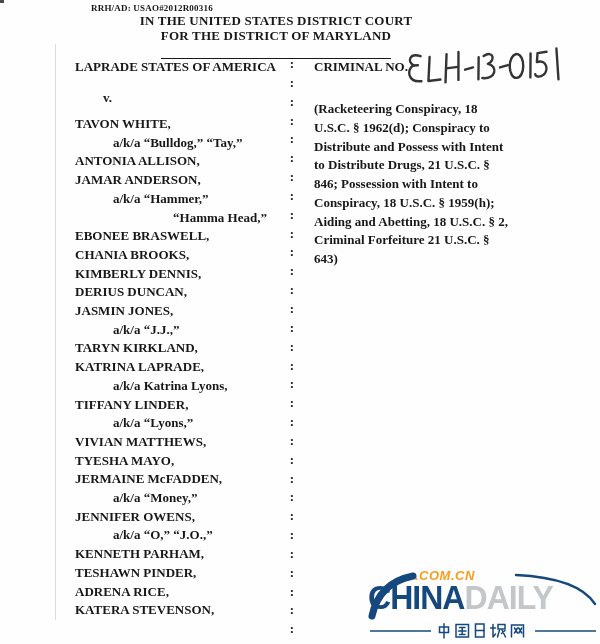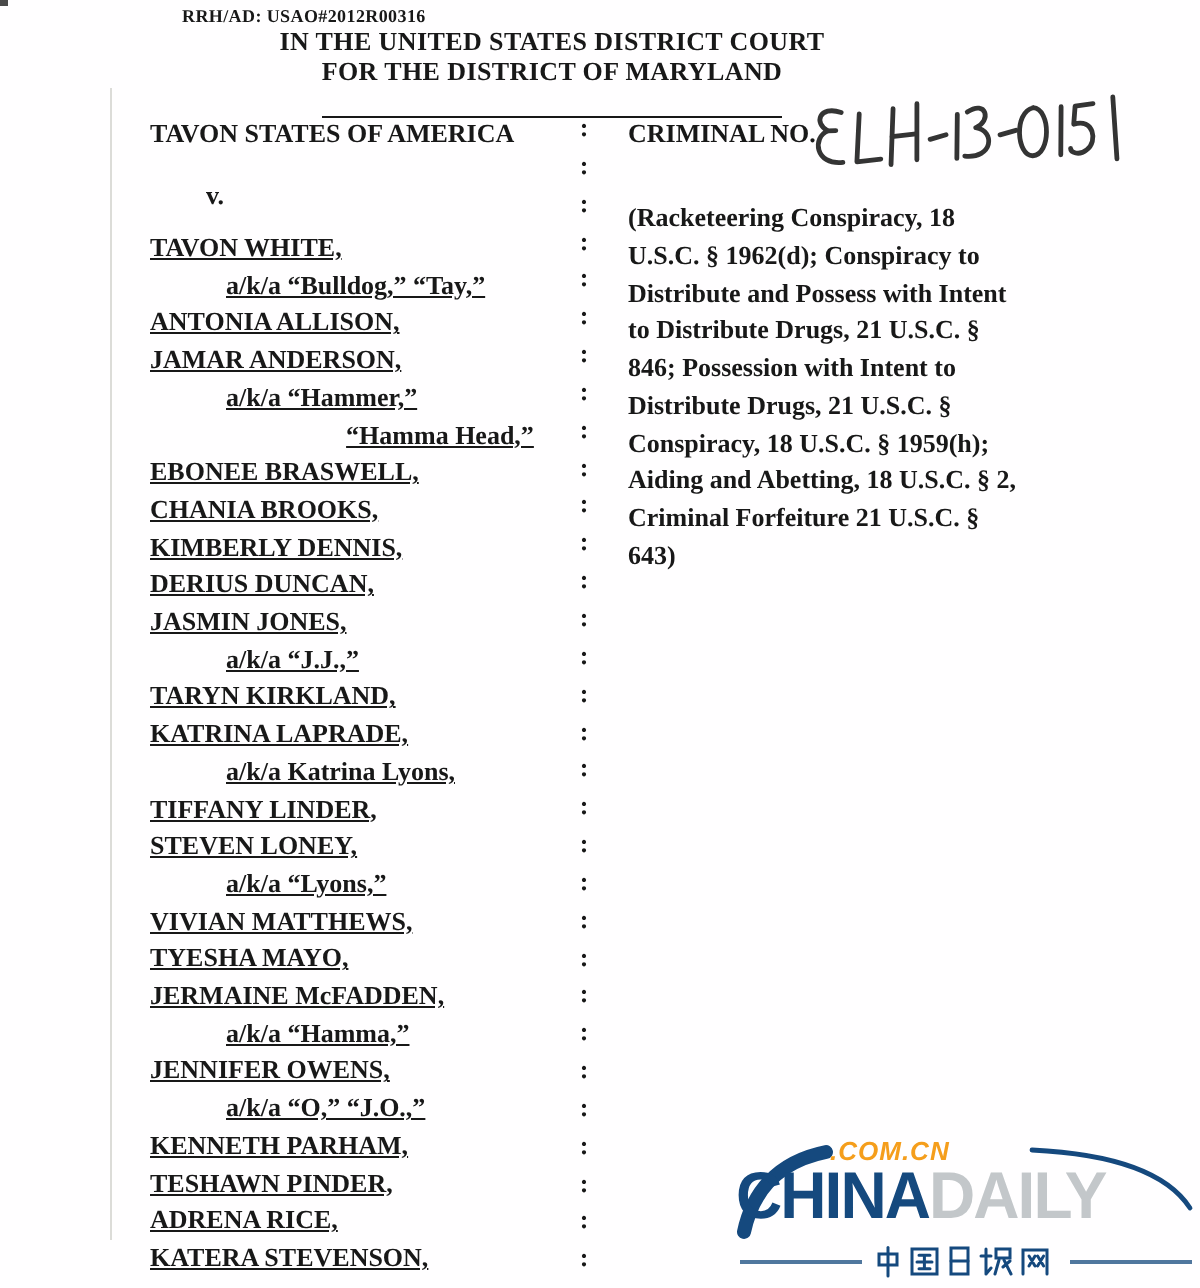--- a/index.html
+++ b/index.html
@@ -14,21 +14,21 @@
   .corner-speck{position:absolute;left:0;top:0;width:4px;height:3px;background:#4a4a4a;}
 
   .ref{position:absolute;top:3px;left:91px;font-size:9px;letter-spacing:.2px;white-space:nowrap;}
 
   .title{position:absolute;top:13px;left:0;width:552px;text-align:center;font-size:13px;line-height:15px;letter-spacing:.2px;}
   .title .l2{display:inline-block;border-bottom:1.5px solid #181818;padding-bottom:15px;}
 
   .left-col{position:absolute;left:75px;top:57px;width:222px;font-size:13px;}
   .plaintiff{line-height:19px;white-space:nowrap;}
   .versus{margin-top:12px;margin-left:28px;line-height:19px;}
-  .defendants{margin-top:8px;text-decoration:underline;}
+  .defendants{margin-top:8px;}
   .defendants div{line-height:18.7px;white-space:nowrap;}
   .defendants .indent-1{padding-left:38px;}
   .defendants .indent-2{padding-left:68px;text-align:center;}
 
   .colon-col{position:absolute;left:288px;top:55px;width:8px;font-size:13px;}
   .colon-col div{line-height:18.85px;text-align:center;}
 
   .right-col{position:absolute;left:314px;top:57px;width:230px;font-size:13px;}
   .criminal-line{position:relative;line-height:19px;white-space:nowrap;}
   .handwriting{position:absolute;left:90px;top:-10px;transform:rotate(-2deg);}
@@ -53,45 +53,44 @@
   <div class="scan-line"></div>
 
   <div class="ref">RRH/AD: USAO#2012R00316</div>
 
   <div class="title">
     <div class="l1">IN THE UNITED STATES DISTRICT COURT</div>
     <div><span class="l2">FOR THE DISTRICT OF MARYLAND</span></div>
   </div>
 
   <div class="left-col">
-    <div class="plaintiff">TAVON STATES OF AMERICA</div>
+    <div class="plaintiff">LAPRADE STATES OF AMERICA</div>
     <div class="versus">v.</div>
     <div class="defendants">
         <div>TAVON WHITE,</div>
         <div class="indent-1">a/k/a “Bulldog,” “Tay,”</div>
         <div>ANTONIA ALLISON,</div>
         <div>JAMAR ANDERSON,</div>
         <div class="indent-1">a/k/a “Hammer,”</div>
         <div class="indent-2">“Hamma Head,”</div>
         <div>EBONEE BRASWELL,</div>
         <div>CHANIA BROOKS,</div>
         <div>KIMBERLY DENNIS,</div>
         <div>DERIUS DUNCAN,</div>
         <div>JASMIN JONES,</div>
         <div class="indent-1">a/k/a “J.J.,”</div>
         <div>TARYN KIRKLAND,</div>
         <div>KATRINA LAPRADE,</div>
         <div class="indent-1">a/k/a Katrina Lyons,</div>
         <div>TIFFANY LINDER,</div>
-        <div>STEVEN LONEY,</div>
         <div class="indent-1">a/k/a “Lyons,”</div>
         <div>VIVIAN MATTHEWS,</div>
         <div>TYESHA MAYO,</div>
         <div>JERMAINE McFADDEN,</div>
-        <div class="indent-1">a/k/a “Hamma,”</div>
+        <div class="indent-1">a/k/a “Money,”</div>
         <div>JENNIFER OWENS,</div>
         <div class="indent-1">a/k/a “O,” “J.O.,”</div>
         <div>KENNETH PARHAM,</div>
         <div>TESHAWN PINDER,</div>
         <div>ADRENA RICE,</div>
         <div>KATERA STEVENSON,</div>
       </div>
   </div>
 
   <div class="colon-col">
@@ -149,21 +148,20 @@
           <path d="M153 4 L 154 35"></path>
         </svg>
       </span>
     </div>
     <div class="charges">
         <div>(Racketeering Conspiracy, 18</div>
         <div>U.S.C. § 1962(d); Conspiracy to</div>
         <div>Distribute and Possess with Intent</div>
         <div>to Distribute Drugs, 21 U.S.C. §</div>
         <div>846; Possession with Intent to</div>
-        <div>Distribute Drugs, 21 U.S.C. §</div>
         <div>Conspiracy, 18 U.S.C. § 1959(h);</div>
         <div>Aiding and Abetting, 18 U.S.C. § 2,</div>
         <div>Criminal Forfeiture 21 U.S.C. §</div>
         <div>643)</div>
       </div>
   </div>
 
   <div class="logo">
     <svg class="swoosh" width="230" height="73" viewBox="0 0 230 73" fill="none">
       <path d="M 4 46 C 8 27 20 11 45 6" stroke="#15497e" stroke-width="7" stroke-linecap="round"></path>

